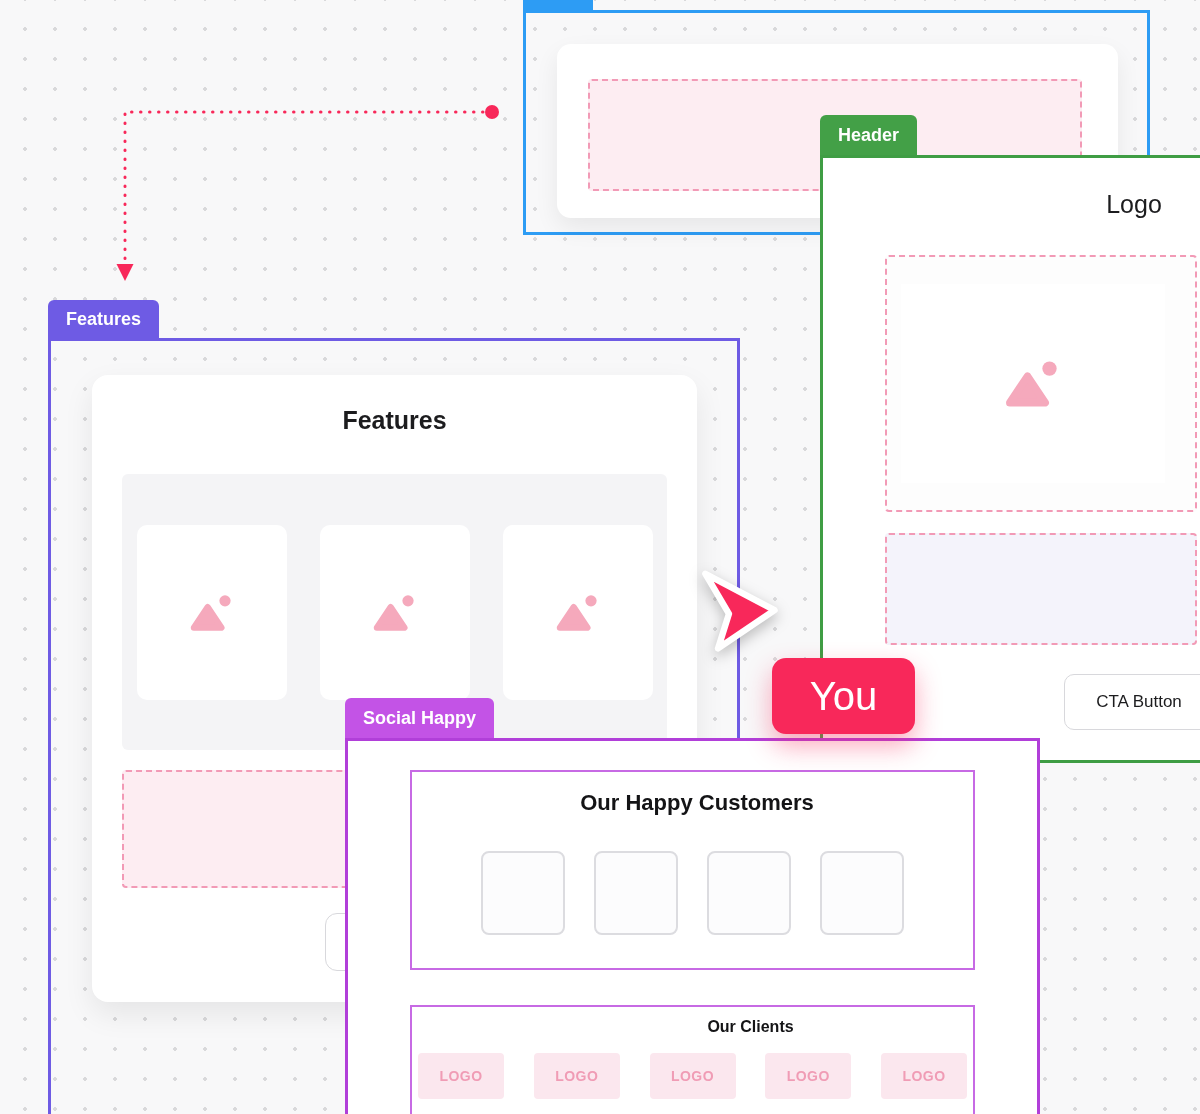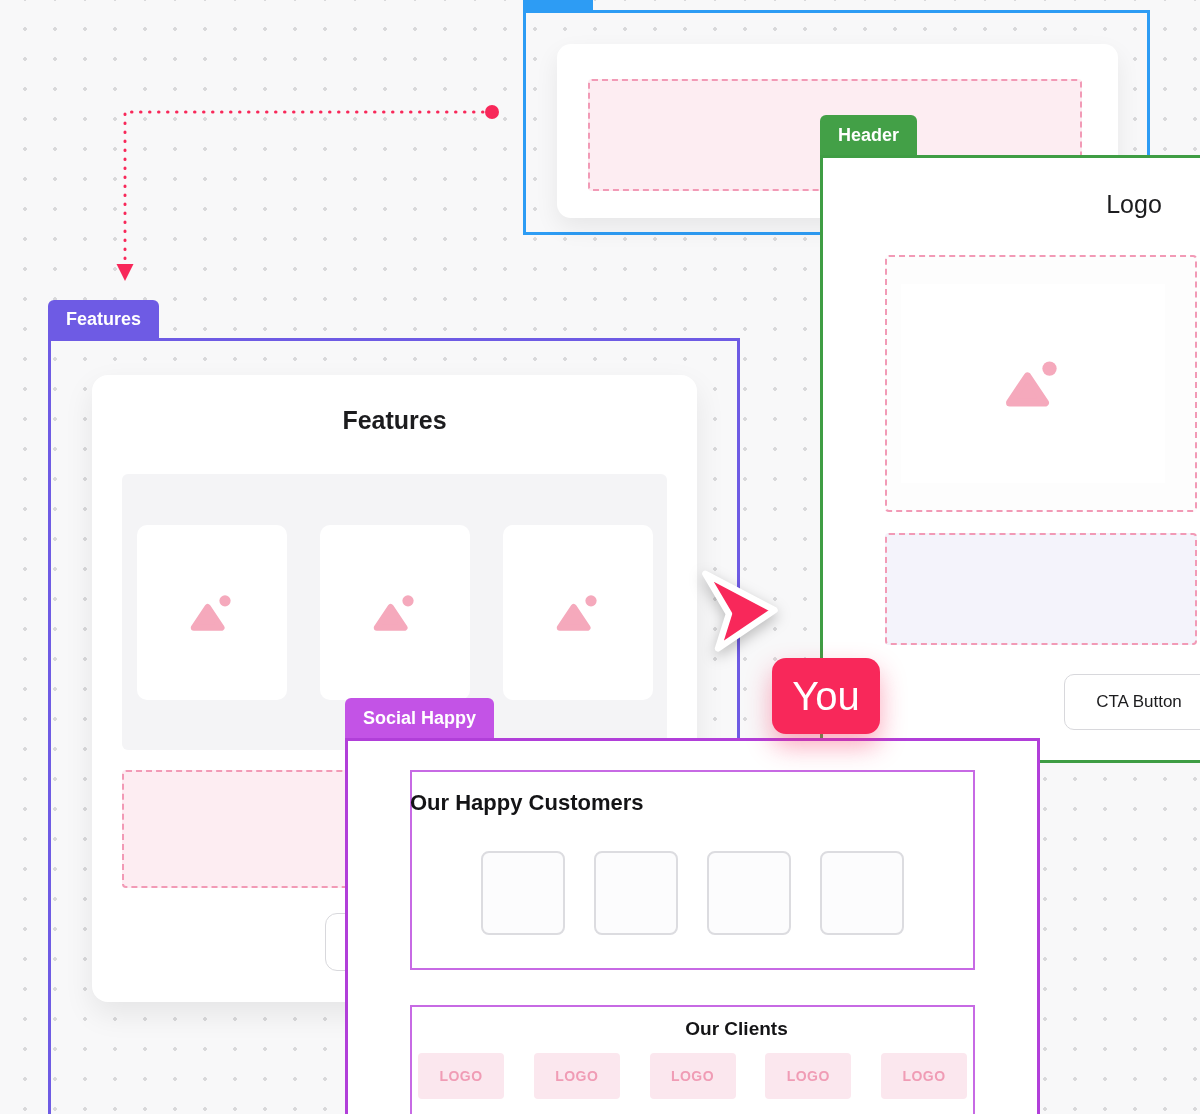--- a/index.html
+++ b/index.html
@@ -53,33 +53,33 @@
     left:122px;top:474px;width:545px;height:276px;background:#f4f4f6;border-radius:6px;
     display:flex;justify-content:center;align-items:flex-start;gap:33px;padding-top:51px;box-sizing:border-box;
   }
   .feature-card{width:150px;height:175px;background:#fff;border-radius:10px;display:flex;align-items:center;justify-content:center;}
   .features-dashed{left:122px;top:770px;width:545px;height:118px;background:#fdedf2;}
   .features-cta{left:325px;top:913px;width:140px;height:58px;border-radius:12px;font-size:16px;}
   
   .social-tag{left:345px;top:698px;background:#c353e6;}
   .social-box{left:345px;top:738px;width:695px;height:400px;border:3px solid #b13fd9;background:#fff;}
   .customers-box{left:410px;top:770px;width:565px;height:200px;border:2px solid #c76ae4;background:#fff;box-sizing:border-box;}
-  .customers-title{left:410px;top:790px;width:574px;text-align:left;font-size:22px;font-weight:600;color:#141416;}
+  .customers-title{left:410px;top:790px;width:574px;text-align:center;font-size:22px;font-weight:600;color:#141416;}
   .customers-row{left:410px;top:851px;width:565px;display:flex;justify-content:center;gap:29px;}
   .customer-sq{width:84px;height:84px;background:#fcfcfd;border:2px solid #dcdce0;border-radius:8px;box-sizing:border-box;}
   .clients-box{left:410px;top:1005px;width:565px;height:160px;border:2px solid #c76ae4;background:#fff;box-sizing:border-box;}
-  .clients-title{left:410px;top:1018px;width:565px;text-align:center;font-size:19px;font-weight:600;color:#141416;padding-left:44px;}
+  .clients-title{left:424px;top:1018px;width:565px;text-align:center;font-size:16px;font-weight:600;color:#141416;padding-left:44px;}
   .clients-row{left:418px;top:1053px;width:549px;display:flex;justify-content:space-between;}
   .logo-chip{
     width:86px;height:46px;background:#fbe7ee;color:#f09cb5;font-weight:700;font-size:14px;
     letter-spacing:.5px;display:flex;align-items:center;justify-content:center;border-radius:4px;
   }
   
   .you-label{
-    left:772px;top:658px;width:108px;height:76px;background:#f8285a;border-radius:14px;
+    left:772px;top:658px;width:143px;height:76px;background:#f8285a;border-radius:14px;
     color:#fff;font-size:40px;font-weight:500;display:flex;align-items:center;justify-content:center;
     box-shadow:0 12px 26px rgba(248,40,90,.4);
   }
   .cursor-svg{left:698px;top:566px;width:82px;height:92px;filter:drop-shadow(0 5px 7px rgba(0,0,0,.25));}
   
   .connector{position:absolute;left:0;top:0;pointer-events:none;}
   .mountain{display:block;}
 </style>
 </head>
 <body>

